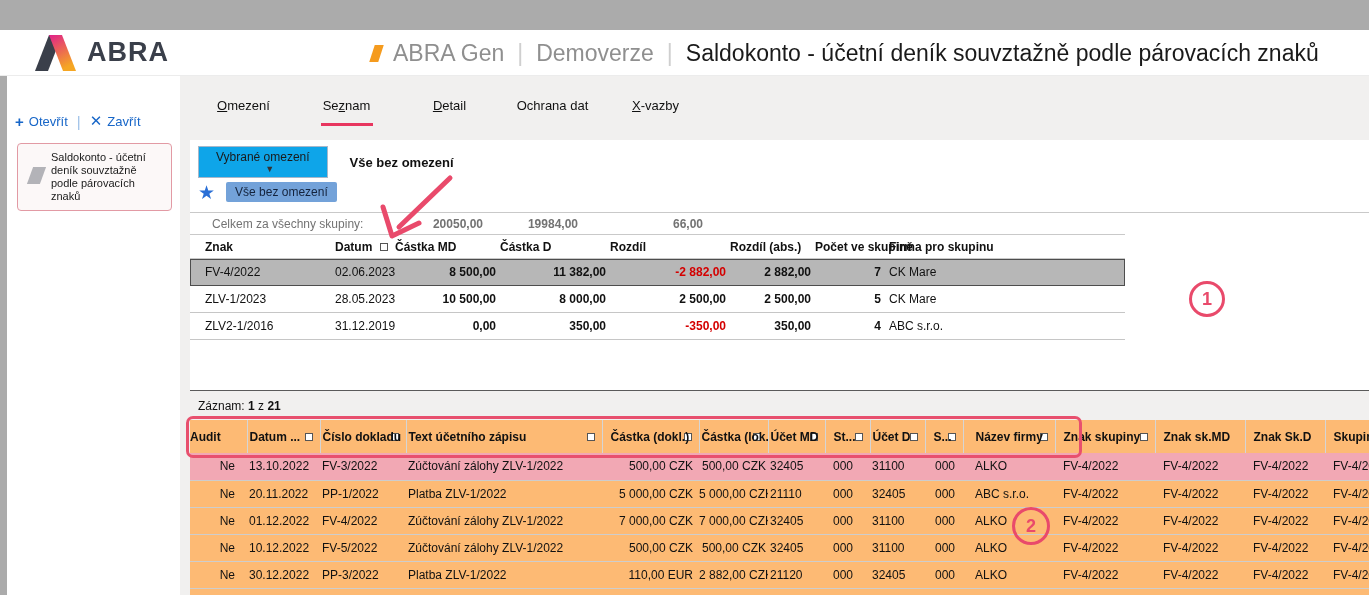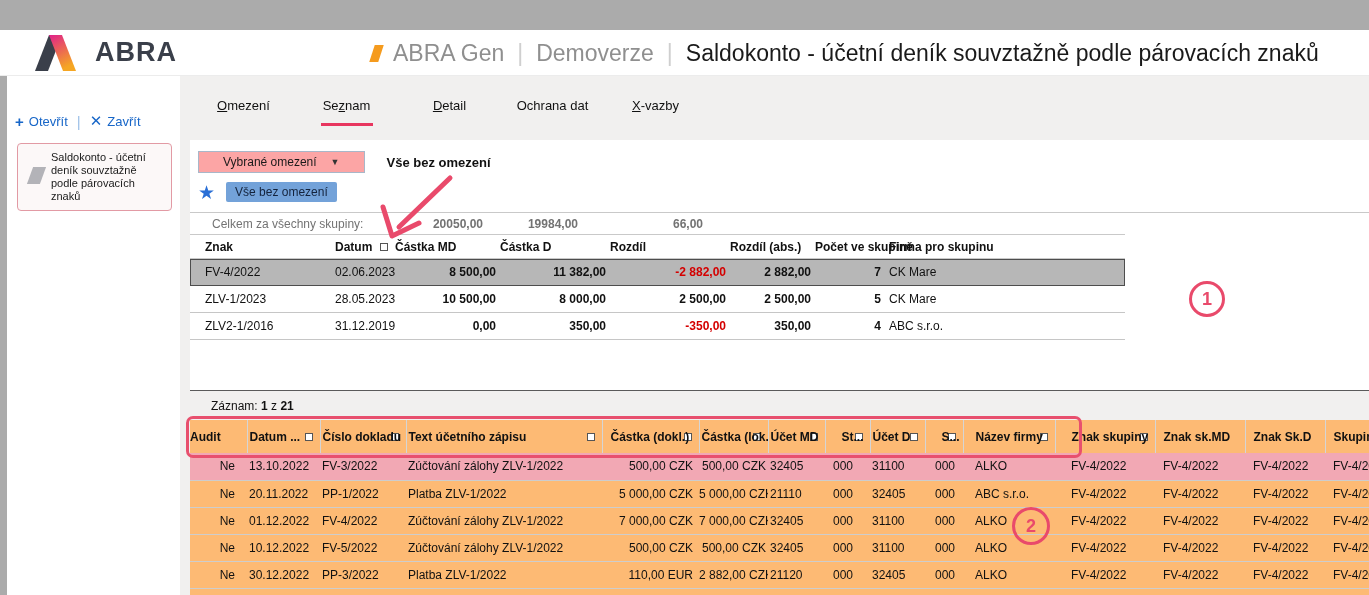--- a/index.html
+++ b/index.html
@@ -6,21 +6,21 @@
   html,body { width:1369px; height:595px; overflow:hidden;
     font-family:"Liberation Sans","DejaVu Sans",sans-serif; background:#ababab; }
   .stage { position:relative; width:1369px; height:595px; }
 
   
   .topbar { position:absolute; left:0; top:0; width:100%; height:30px; background:#ababab; }
   .appheader { position:absolute; left:0; top:30px; width:100%; height:46px; background:#ffffff;
     border-bottom:1px solid #ececec; display:flex; align-items:center; }
   .brand { display:flex; align-items:center; margin-left:35px; }
   .brand svg { display:block; }
-  .brand-text { font-size:27px; font-weight:bold; color:#3a3f4a; letter-spacing:1px; margin-left:8px; }
+  .brand-text { font-size:27px; font-weight:bold; color:#3a3f4a; letter-spacing:1px; }
   .titleline { position:absolute; left:372px; top:0; height:46px; display:flex; align-items:center; font-size:23px; }
   .titleline .slash { width:9px; height:17px; background:#f59b1e; transform:skewX(-18deg); margin-right:12px; }
   .t-gray { color:#8f8f8f; }
   .t-div { color:#cfcfcf; margin:0 13px; font-weight:300; }
   .t-main { color:#1a1a1a; }
 
   
   .sidebar { position:absolute; left:7px; top:76px; width:173px; bottom:0; background:#ffffff; }
   .side-actions { display:flex; align-items:center; margin:36px 0 0 8px; font-size:13px; color:#1766c8; }
   .side-btn { display:flex; align-items:center; cursor:pointer; color:#1766c8; }
@@ -35,22 +35,22 @@
   .content { position:absolute; left:180px; top:76px; right:0; bottom:0; background:#f1f0ef; }
   .tabs { position:absolute; left:12px; top:16px; display:flex;align-items:center; }
   .tab { width:103px; text-align:center; font-size:13px; color:#111; padding:6px 0; position:relative; cursor:pointer; }
   .tab u { text-decoration:underline; }
   .tab.active::after { content:""; position:absolute; left:50%; transform:translateX(-50%);
     bottom:-7px; width:52px; height:3px; background:#e8365f; }
 
   .panel1 { position:absolute; left:10px; right:0; top:64px; height:251px; background:#ffffff;
     border-bottom:1px solid #5a5a5a; }
   .filter-row { display:flex; align-items:center; margin:10px 0 0 8px; height:24px; }
-  .dropdown { display:flex; align-items:center; background:#fca5a5; border:1px solid #a8b7c9;
-    font-size:12px; color:#1a1a1a; padding:3px 24px; cursor:pointer; }
+  .dropdown { display:flex; align-items:center; background:#0ea5e9; border:1px solid #a8b7c9;
+    font-size:12px; color:#1a1a1a; padding:3px 17px; cursor:pointer;flex-direction:column; }
   .dd-arrow { margin-left:14px; font-size:9px; color:#333; }
   .filter-value { font-size:13px; font-weight:bold; color:#111; margin-left:22px; }
   .chip-row { display:flex; align-items:center; margin:7px 0 0 8px; height:22px; }
   .star { color:#2a6fd6; font-size:19px; line-height:19px; cursor:pointer; }
   .chip { margin-left:11px; background:#73a2d9; color:#14233c; font-size:12px; padding:3px 9px;
     border-radius:2px; cursor:pointer; }
   .hline { height:1px; background:#c9c9c9; margin-top:9px; }
 
   .summary-row { position:relative; height:21px; font-size:12px; color:#737373; }
   .summary-label { position:absolute; left:22px; top:4px; }
@@ -65,32 +65,32 @@
   .t1 tbody tr { border-bottom:1px solid #c6c6c6; cursor:pointer; }
   .t1 tbody tr:first-child { background:#b7b7b7; outline:1px solid #4d4d4d; outline-offset:-1px; }
   .pl { padding-left:15px; } .num { text-align:right; padding-right:4px;font-weight:bold; }
   .firma { padding-left:4px; }
   .cb { display:inline-block; width:8px; height:8px; border:1px solid #555; background:#fff;
     vertical-align:middle; margin-left:8px; }
   .cb-r { float:right; margin-right:7px; margin-top:3px; }
   .neg { color:#d40000; }
 
   .record-row { position:absolute; left:10px; top:316px; height:28px; line-height:28px;
-    font-size:12px; color:#111; padding-left:8px;margin-left:13px; }
+    font-size:12px; color:#111; padding-left:8px; }
   .record-row b { font-weight:bold; }
 
   .panel2 { position:absolute; left:10px; right:0; top:344px; bottom:0; background:#fdba74; overflow:hidden; }
   .t2 { width:1225px; font-size:12px; color:#111; }
   .t2 th { font-weight:bold; text-align:left; height:33px; vertical-align:middle; white-space:nowrap;
     border-right:1px solid #d5d5d5; cursor:pointer; overflow:hidden; }
   .t2 th:last-child { border-right:none; }
   .t2 td { height:27px; vertical-align:middle; white-space:nowrap; overflow:hidden; }
   .t2 tbody tr { border-bottom:1px solid #cdcdcd; cursor:pointer; }
   .t2 tbody tr:first-child { background:#f2a8b4; }
-  .p2 { padding-left:2px; } .p4 { padding-left:12px; } .p6 { padding-left:16px; } .p8 { padding-left:8px; }
+  .p2 { padding-left:2px; } .p4 { padding-left:12px; } .p6 { padding-left:8px; } .p8 { padding-left:8px; }
   .p10 { padding-left:10px; }
   .nr6 { text-align:right; padding-right:6px; } .nr2 { text-align:right; padding-right:2px; }
   .nr12 { text-align:right; padding-right:12px; }
 
   
   .ann { position:absolute; z-index:60; pointer-events:none; }
   .ann-circle { border:3px solid #e94a6b; border-radius:50%; color:#e94a6b; font-weight:bold;
     display:flex; align-items:center; justify-content:center; background:transparent; }
   .c1 { left:1189px; top:281px; width:36px; height:36px; font-size:18px; }
   .c2 { left:1012px; top:507px; width:38px; height:38px; font-size:18px; }

